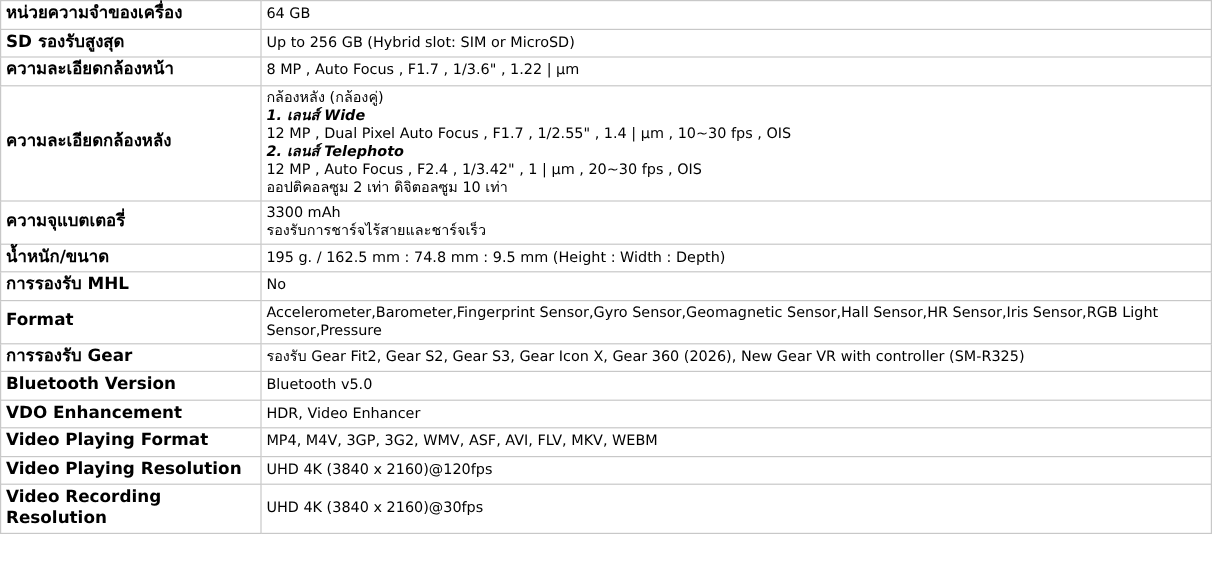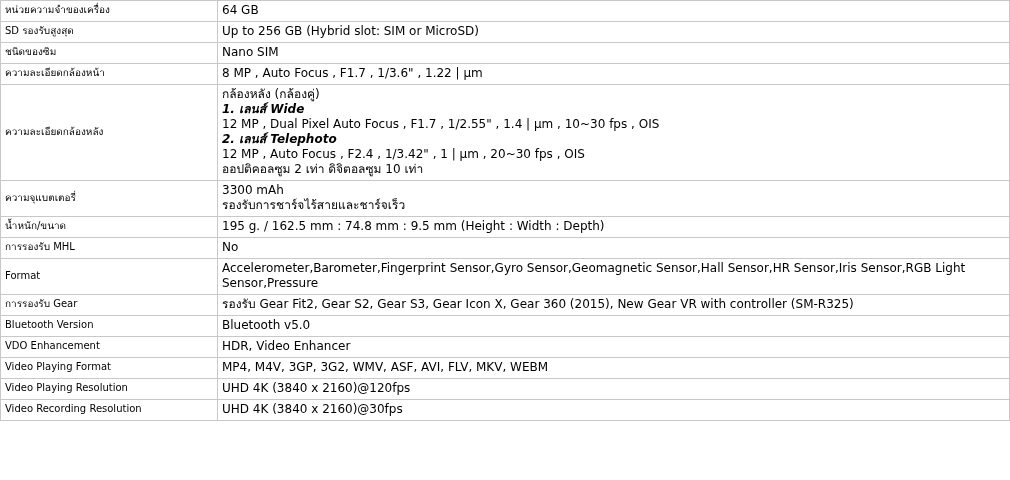--- a/index.html
+++ b/index.html
@@ -22,22 +22,22 @@
   }
   table.spec-table td {
     border: 1px solid #c8c8c8;
     padding: 2px 4px 3px 4px;
     vertical-align: middle;
     line-height: 1.25;
     word-wrap: break-word;
   }
   td.label {
     width: 208px;
-    font-weight: normal;
-    font-size: 10px;
+    font-weight: bold;
+    font-size: 14px;
   }
   td.value {
     font-size: 12px;
     font-weight: normal;
   }
   .line { display: block; }
   .bold-italic { font-weight: bold; font-style: italic; }
   .plain { font-weight: normal; font-style: normal; }
 </style>
 </head>
@@ -48,26 +48,20 @@
       <tr>
         <td class="label">หน่วยความจำของเครื่อง</td>
         <td class="value">
           <span class="line plain">64 GB</span>
         </td>
       </tr>
       <tr>
         <td class="label">SD รองรับสูงสุด</td>
         <td class="value">
           <span class="line plain">Up to 256 GB (Hybrid slot: SIM or MicroSD)</span>
-        </td>
-      </tr>
-      <tr>
-        <td class="label">ชนิดของซิม</td>
-        <td class="value">
-          <span class="line plain">Nano SIM</span>
         </td>
       </tr>
       <tr>
         <td class="label">ความละเอียดกล้องหน้า</td>
         <td class="value">
           <span class="line plain">8 MP , Auto Focus , F1.7 , 1/3.6" , 1.22 | µm</span>
         </td>
       </tr>
       <tr>
         <td class="label">ความละเอียดกล้องหลัง</td>
@@ -101,21 +95,21 @@
       </tr>
       <tr>
         <td class="label">Format</td>
         <td class="value">
           <span class="line plain">Accelerometer,Barometer,Fingerprint Sensor,Gyro Sensor,Geomagnetic Sensor,Hall Sensor,HR Sensor,Iris Sensor,RGB Light Sensor,Pressure</span>
         </td>
       </tr>
       <tr>
         <td class="label">การรองรับ Gear</td>
         <td class="value">
-          <span class="line plain">รองรับ Gear Fit2, Gear S2, Gear S3, Gear Icon X, Gear 360 (2015), New Gear VR with controller (SM-R325)</span>
+          <span class="line plain">รองรับ Gear Fit2, Gear S2, Gear S3, Gear Icon X, Gear 360 (2026), New Gear VR with controller (SM-R325)</span>
         </td>
       </tr>
       <tr>
         <td class="label">Bluetooth Version</td>
         <td class="value">
           <span class="line plain">Bluetooth v5.0</span>
         </td>
       </tr>
       <tr>
         <td class="label">VDO Enhancement</td>

